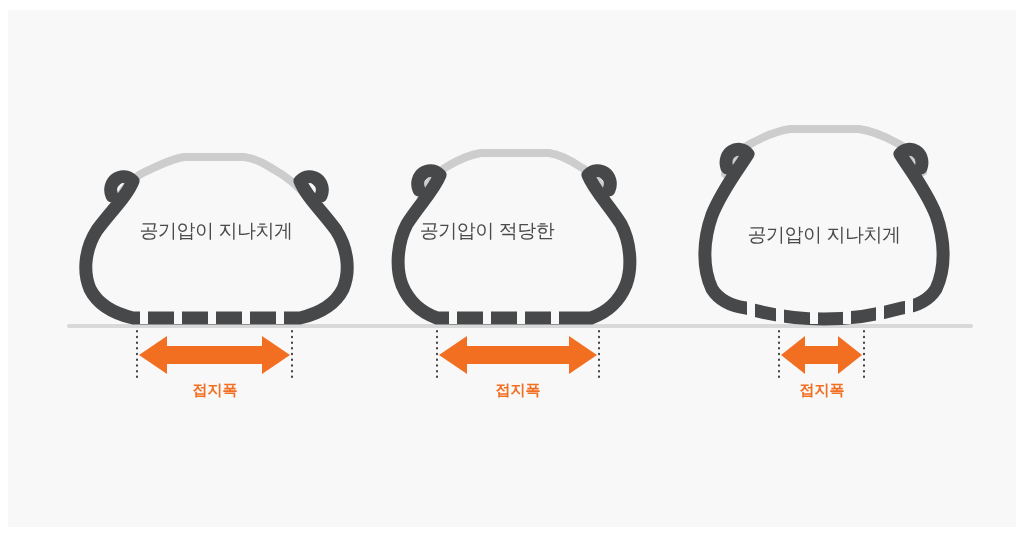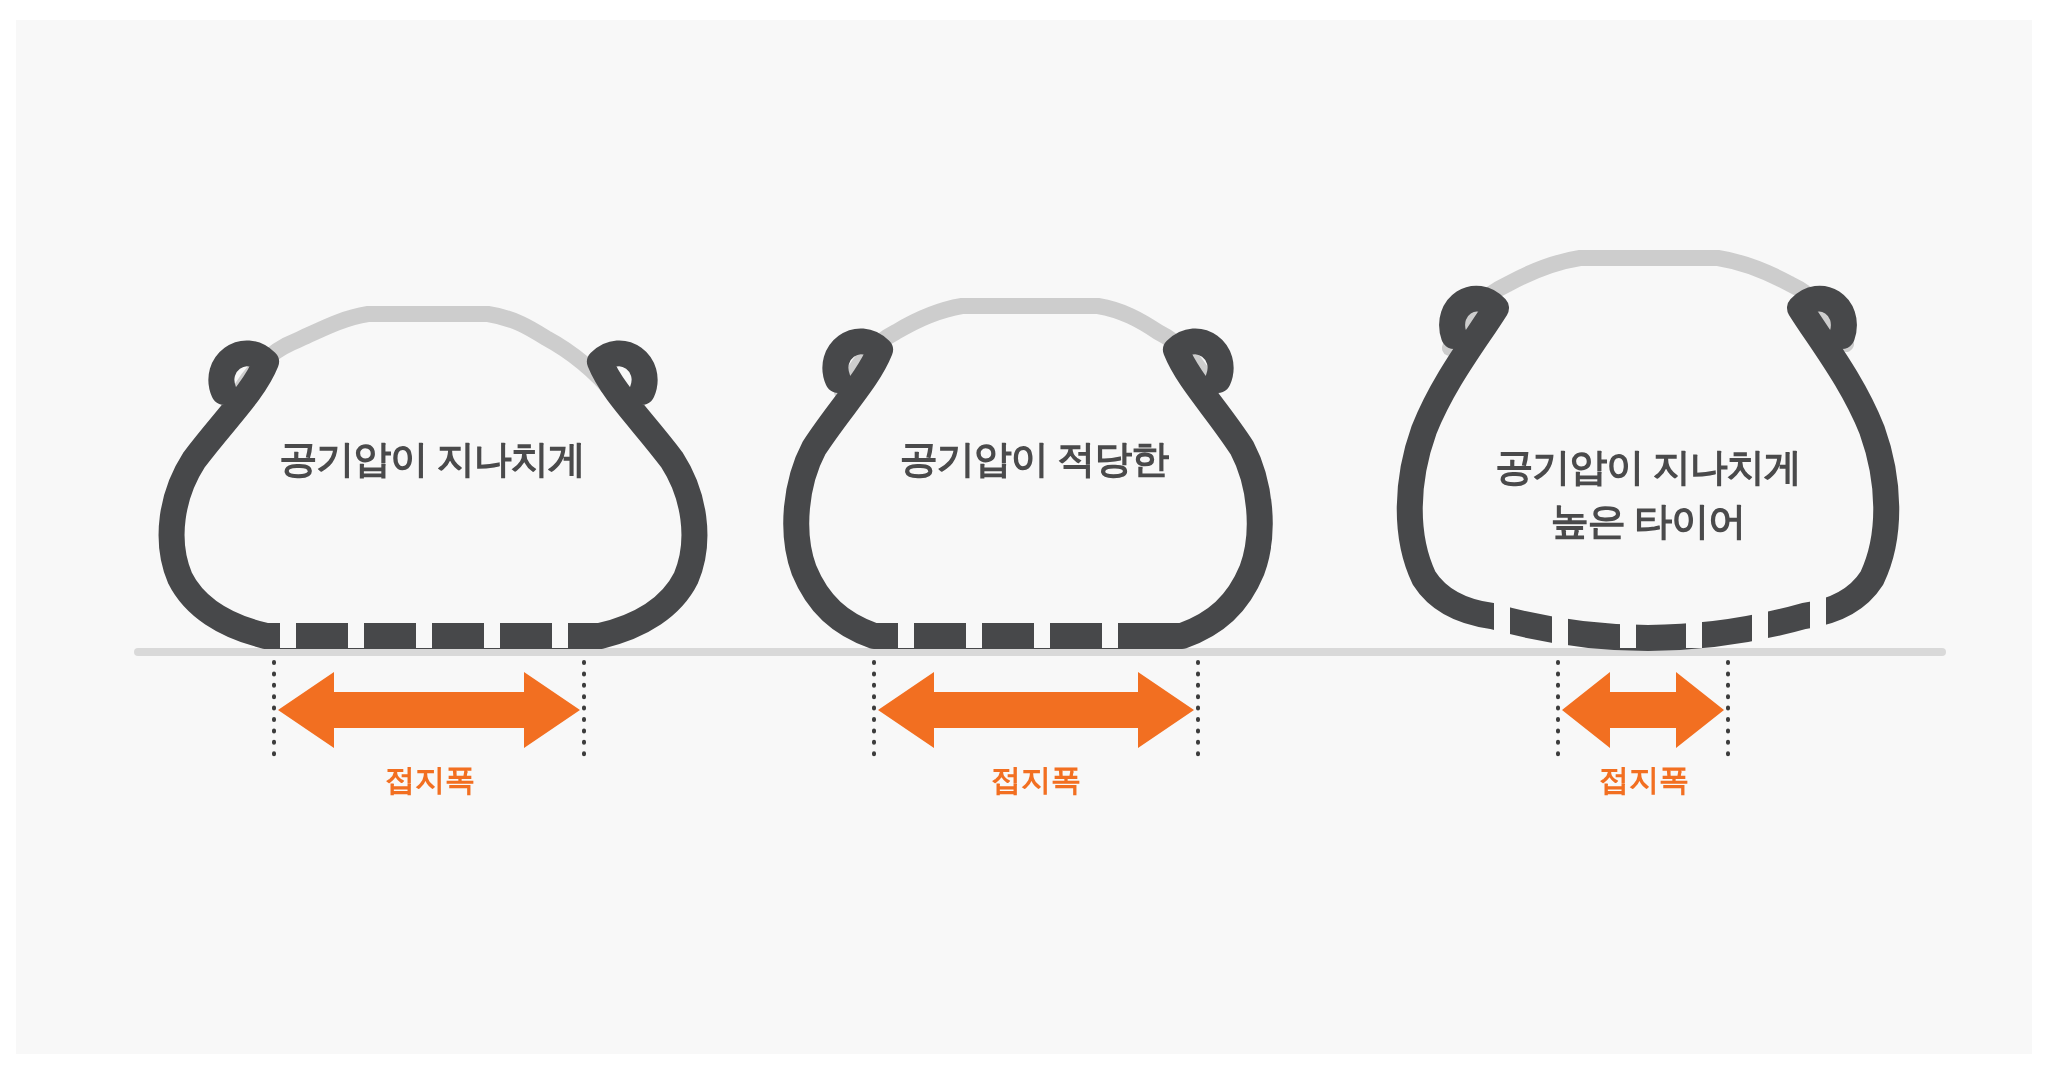--- a/index.html
+++ b/index.html
@@ -18,21 +18,21 @@
   }
   svg.diagram{position:absolute;left:0;top:0;}
   .carcass{fill:none;stroke:var(--tire);stroke-width:13;stroke-linecap:round;stroke-linejoin:round;}
   .cap{fill:none;stroke:var(--cap);stroke-width:8;stroke-linecap:round;stroke-linejoin:round;}
   .groove{fill:var(--panel);stroke:none;}
   .groundline{fill:var(--ground);}
   .arrow{fill:var(--accent);}
   .dotline{stroke:var(--dots);stroke-width:2;stroke-dasharray:0.5 5.2;stroke-linecap:round;fill:none;}
   .tire-label{
     position:absolute;transform:translateX(-50%);text-align:center;
-    font-size:19px;line-height:27px;font-weight:700;color:var(--label);
+    font-size:19px;line-height:27px;font-weight:400;color:var(--label);
     letter-spacing:-0.5px;white-space:nowrap;
   }
   .contact-label{
     position:absolute;transform:translateX(-50%);
     font-size:15px;font-weight:700;color:var(--accent);white-space:nowrap;
   }
 </style>
 </head>
 <body>
 
@@ -97,23 +97,22 @@
     </g>
     <line class="dotline" x1="779" y1="331" x2="779" y2="378"></line>
     <line class="dotline" x1="864" y1="331" x2="864" y2="378"></line>
     <polygon class="arrow" points="781,355 805,336 805,346 838,346 838,336 862,355 838,374 838,364 805,364 805,374"></polygon>
   </g>
 </svg>
 
 <div class="tire-label" style="left:216px;top:217px">
   <div>공기압이 지나치게</div>
 </div>
-<div class="tire-label" style="left:517px;top:217px">
+<div class="tire-label" style="left:487px;top:217px">
   <div>공기압이 적당한</div>
 </div>
 <div class="tire-label" style="left:824px;top:221px">
   <div>공기압이 지나치게</div>
-  <div>높은 타이어</div>
 </div>
 
 <div class="contact-label" style="left:215px;top:381px">접지폭</div>
 <div class="contact-label" style="left:518px;top:381px">접지폭</div>
 <div class="contact-label" style="left:822px;top:381px">접지폭</div>
 
 </body></html>

